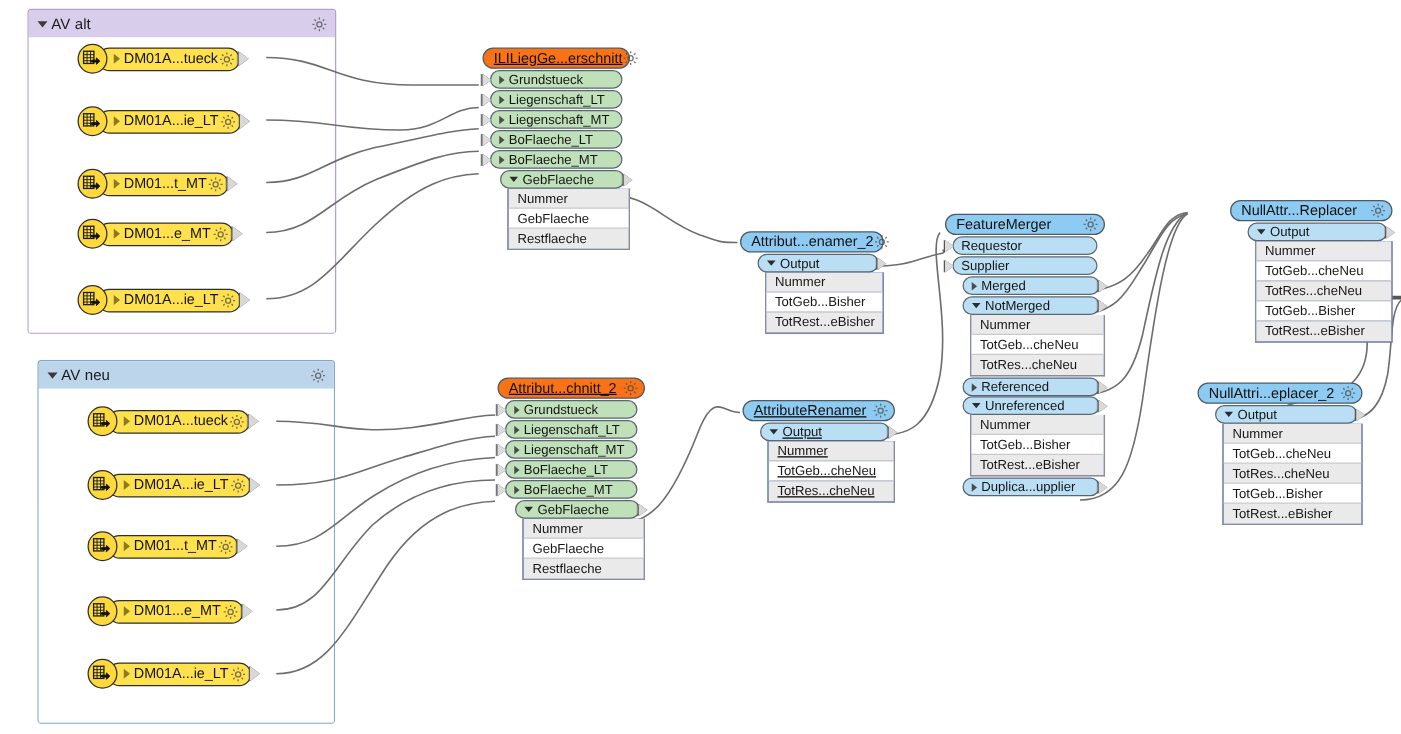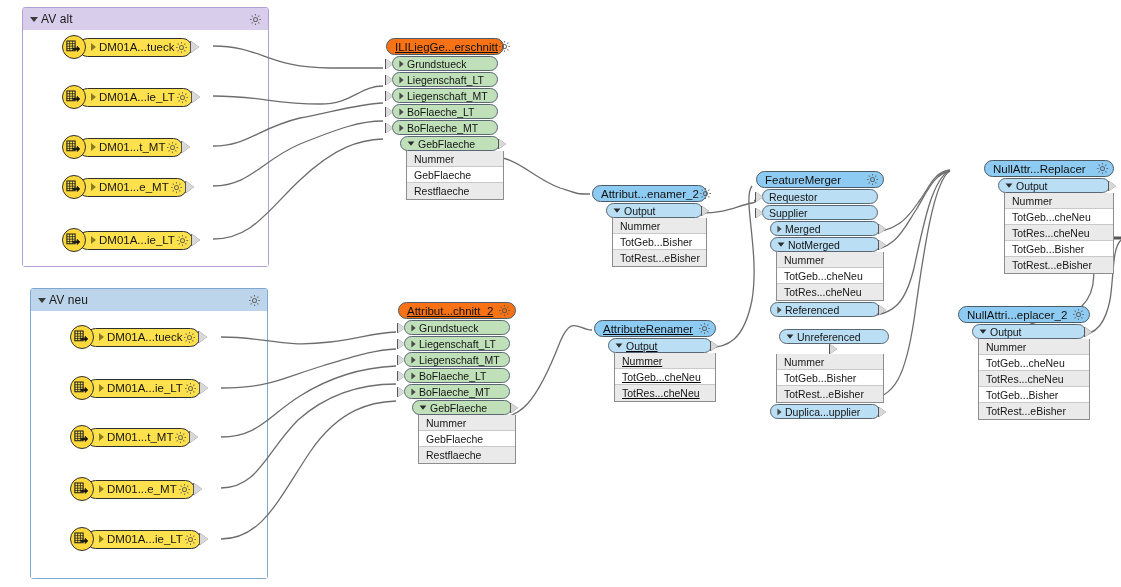--- a/index.html
+++ b/index.html
@@ -584,21 +584,21 @@
         <div class="attr">TotGeb...cheNeu</div>
         <div class="attr">TotRes...cheNeu</div>
       </div>
       <div class="prow" style="margin-top:1px;margin-left:14px;">
         <div class="port blue" style="width:110px">
           <span class="tri-r"></span>
           <span>Referenced</span>
         </div>
         <div class="out-arrow" style="border-left-width:7px;border-top-width:5px;border-bottom-width:5px;"></div>
       </div>
-      <div class="prow" style="margin-top:12px;margin-left:14px;flex-direction:column;">
+      <div class="prow" style="margin-top:0;margin-left:14px;">
         <div class="port blue" style="width:110px">
           <span class="tri-d"></span>
           <span>Unreferenced</span>
         </div>
         <div class="out-arrow" style="border-left-width:7px;border-top-width:5px;border-bottom-width:5px;"></div>
       </div>
       <div class="attrs" style="margin-left:20px;width:108px;">
         <div class="attr">Nummer</div>
         <div class="attr">TotGeb...Bisher</div>
         <div class="attr">TotRest...eBisher</div>

